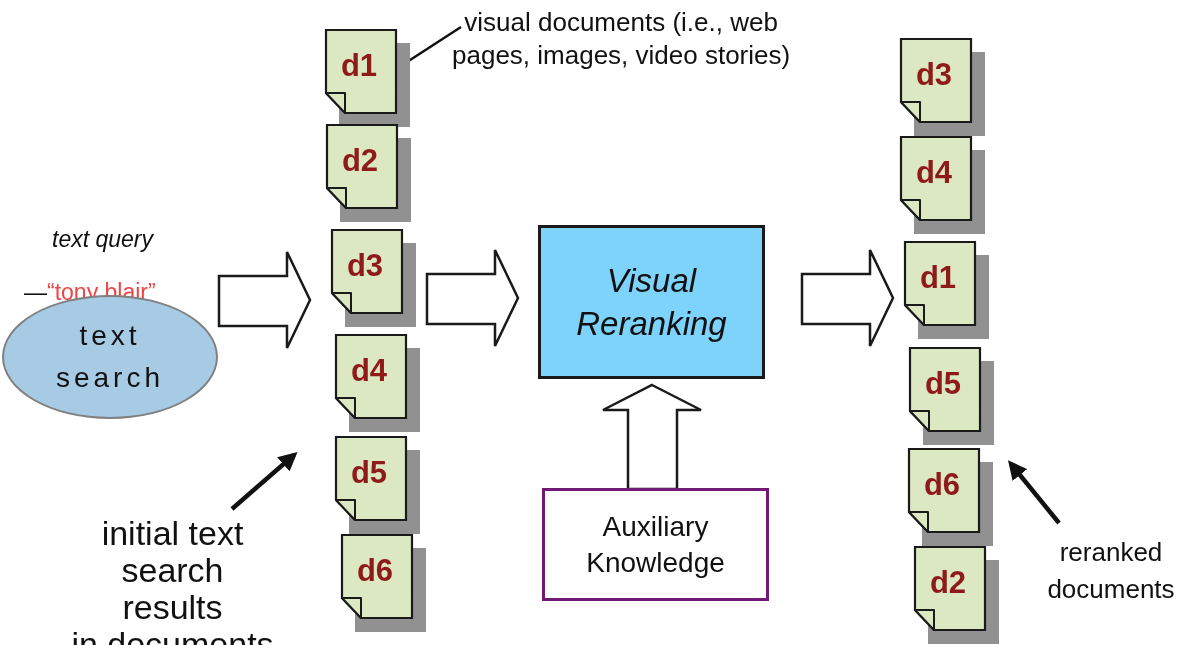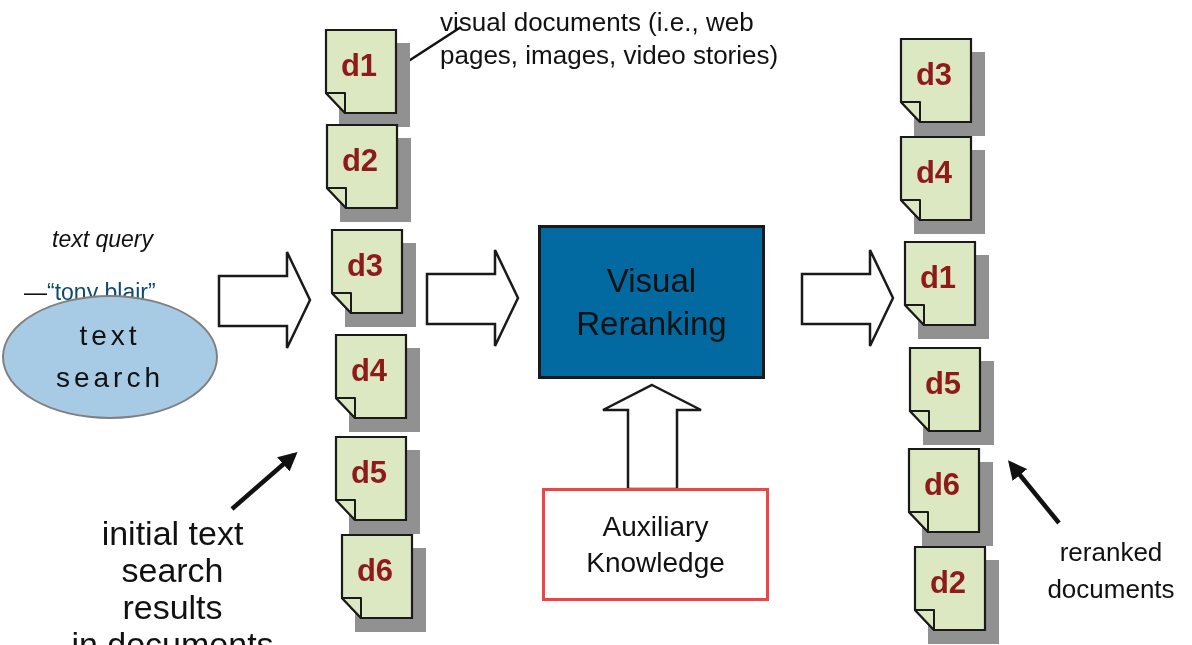--- a/index.html
+++ b/index.html
@@ -2,39 +2,39 @@
 <html><head>
 <meta charset="utf-8">
 <style>
   html,body{margin:0;padding:0;background:#fff;}
   #canvas{
     position:relative;width:1192px;height:645px;background:#fff;
     font-family:"Liberation Sans", sans-serif;color:#111;overflow:hidden;
   }
   .abs{position:absolute;}
   .lbl{white-space:pre-line;color:#111;}
-  .lbl-visual-docs{left:440px;top:6px;font-size:26px;line-height:33px;text-align:left;}
+  .lbl-visual-docs{left:452px;top:6px;font-size:26px;line-height:33px;text-align:center;}
   .lbl-query{left:52px;top:226px;font-size:23px;line-height:26px;font-style:italic;}
   .lbl-query2{left:24px;top:253px;font-size:23px;line-height:26px;}
   .lbl-initial{left:70px;top:515px;width:205px;font-size:34px;line-height:37px;text-align:center;}
   .lbl-reranked{left:1026px;top:534px;width:170px;font-size:26px;line-height:37px;text-align:center;}
   .ellipse{
     left:2px;top:295px;width:216px;height:124px;border-radius:50%;
     border:2px solid #808080;background:#a7cbe4;display:flex;flex-direction:column;
     align-items:center;justify-content:center;font-size:28px;letter-spacing:4px;
     line-height:42px;text-align:center;box-sizing:border-box;
   }
   .vr-box{
     left:538px;top:225px;width:227px;height:154px;background:#c1c1c1;
     border:3px solid #1a1a1a;box-sizing:border-box;display:flex;align-items:center;
     justify-content:center;text-align:center;font-size:33px;line-height:43px;
   }
   .aux-box{
     left:542px;top:488px;width:227px;height:113px;background:#ffffff;
-    border:3px solid #ef4444;box-sizing:border-box;display:flex;align-items:center;
+    border:3px solid #701a75;box-sizing:border-box;display:flex;align-items:center;
     justify-content:center;text-align:center;font-size:28px;line-height:36px;
   }
   svg{display:block;}
   .doc{position:absolute;}
 </style>
 </head>
 <body>
 
 <div id="canvas">
 
@@ -44,39 +44,39 @@
     <defs>
       <marker id="mk-thin" viewBox="0 0 10 10" refX="8" refY="5" markerWidth="6.5" markerHeight="6.5" orient="auto">
           <path d="M0,0 L10,5 L0,10 Z" fill="#111"></path>
         </marker>
     </defs>
     <line x1="89" y1="9" x2="18" y2="55" stroke="#111" stroke-width="2.5" marker-end="url(#mk-thin)"></line>
   </svg>
 
   <div class="abs lbl lbl-query">text query</div>
   <div class="abs lbl lbl-query2">
-    <span>—</span><span id="query-quoted" style="color: #0c4a6e;">“tony blair”</span>
+    <span>—</span><span id="query-quoted" style="color: #ef4444;">“tony blair”</span>
   </div>
 
   <div class="abs ellipse" id="ellipse" style="background: rgb(167, 203, 228); border-color: rgb(128, 128, 128);">
     <div style="white-space:pre-line;">text
 search</div>
   </div>
 
   <svg class="abs" style="left:217px;top:250px;" width="95" height="100">
     <polygon points="2,26 70,26 70,2 93,50 70,98 70,76 2,76" fill="#fff" stroke="#1a1a1a" stroke-width="2.5"></polygon>
   </svg>
   <svg class="abs" style="left:425px;top:248px;" width="95" height="100">
     <polygon points="2,26 70,26 70,2 93,50 70,98 70,76 2,76" fill="#fff" stroke="#1a1a1a" stroke-width="2.5"></polygon>
   </svg>
   <svg class="abs" style="left:800px;top:248px;" width="95" height="100">
     <polygon points="2,26 70,26 70,2 93,50 70,98 70,76 2,76" fill="#fff" stroke="#1a1a1a" stroke-width="2.5"></polygon>
   </svg>
 
-  <div class="abs vr-box" id="vr-box" style="background: #0369a1;">
+  <div class="abs vr-box" id="vr-box" style="background: #7dd3fc; font-style: italic;">
     <div style="white-space:pre-line;">Visual
 Reranking</div>
   </div>
 
   <svg class="abs" style="left:600px;top:382px;" width="106" height="110">
     <polygon points="52,3 101,28 77,28 77,107 28,107 28,28 3,28" fill="#fff" stroke="#1a1a1a" stroke-width="2.5"></polygon>
   </svg>
 
   <div class="abs aux-box">
     <div style="white-space:pre-line;">Auxiliary

